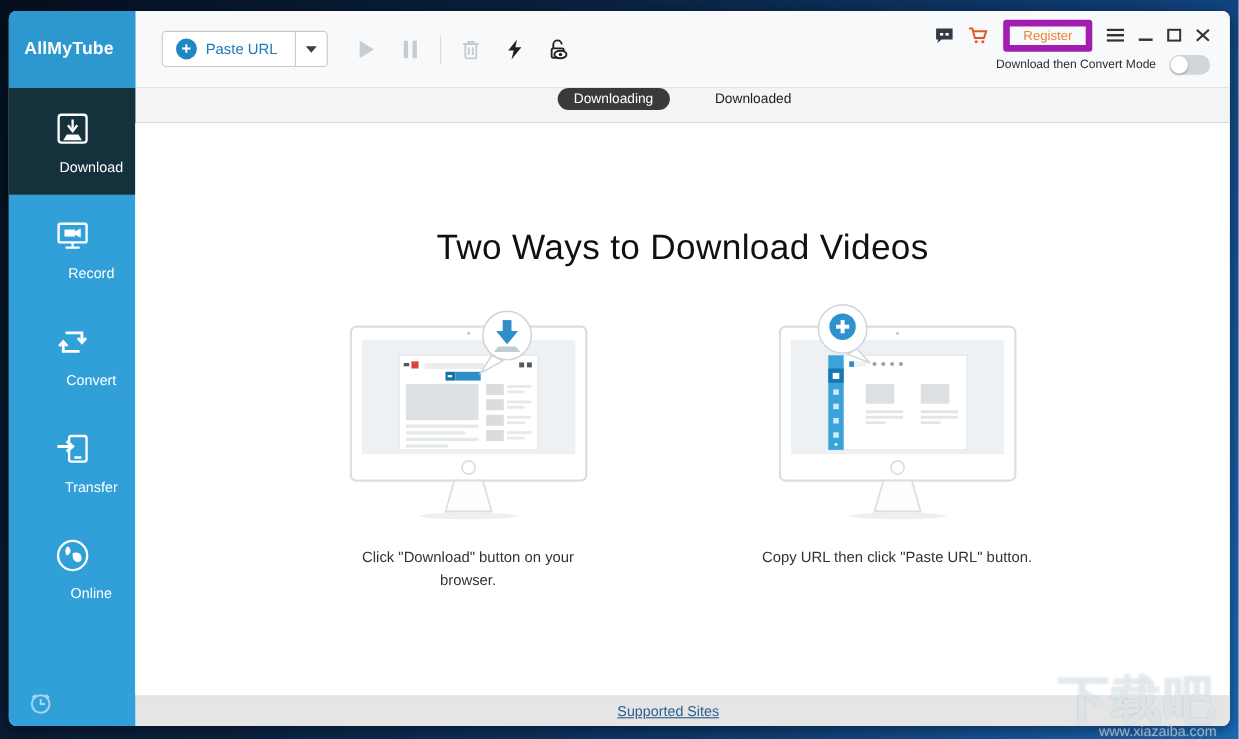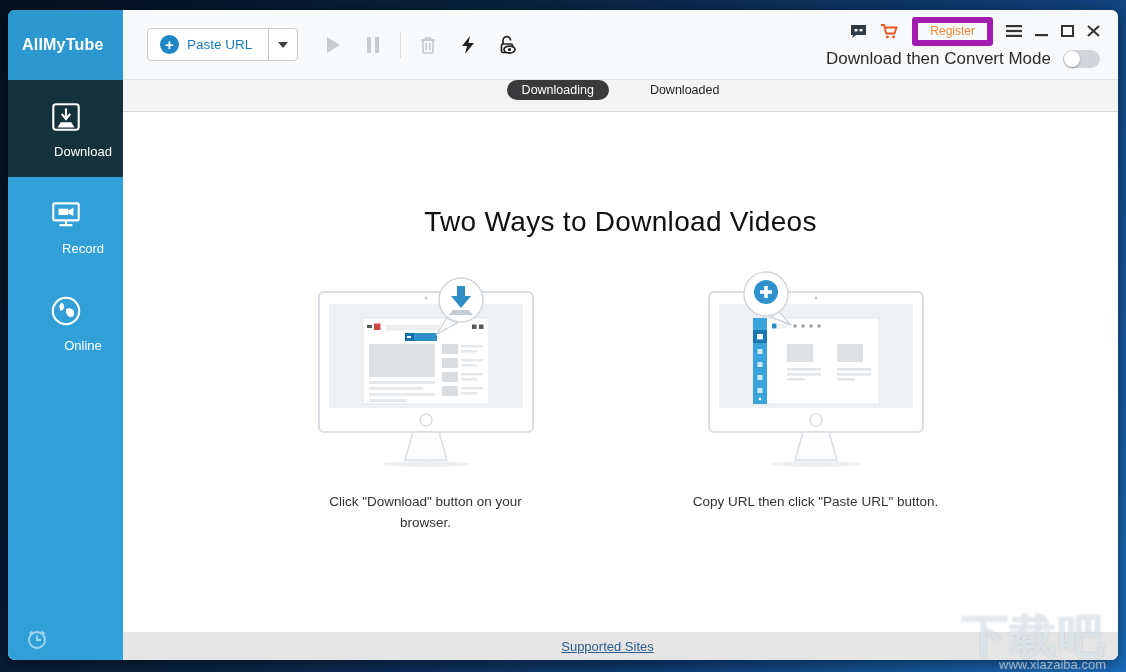--- a/index.html
+++ b/index.html
@@ -32,30 +32,30 @@
   .paste-drop { width:29px; border-left:1px solid #c9c9c9; display:flex; align-items:center; justify-content:center; cursor:pointer; }
   .caret { width:0; height:0; border-left:5px solid transparent; border-right:5px solid transparent; border-top:6px solid #3c4043; }
   .tool-icons { display:flex; align-items:center; gap:14px; margin-left:22px; }
   .icon-btn { width:26px; height:26px; display:flex; align-items:center; justify-content:center; }
   .tool-sep { width:1px; height:26px; background:#dcdcdc; }
   .header-right { margin-left:auto; margin-right:18px; display:flex; flex-direction:column; align-items:flex-end; gap:9px; padding-top:2px; }
   .win-controls { display:flex; align-items:center; gap:13px; height:18px; }
   .wc { display:flex; align-items:center; justify-content:center; height:18px; }
   .register-btn { border:6px solid #a21caf; border-radius:3px; color:#ed8733; font-size:12px; padding:1px 12px 2px; background:transparent; cursor:pointer; font-family:"Liberation Sans",sans-serif; }
   .mode-row { display:flex; align-items:center; gap:12px; }
-  .mode-label { font-size:17px; color:#2c2c2c; }
+  .mode-label { font-size:11px; color:#2c2c2c; }
   .toggle { width:37px; height:18px; border-radius:9px; background:#d2d6da; position:relative; cursor:pointer; }
   .toggle .knob { position:absolute; left:1px; top:1px; width:16px; height:16px; border-radius:50%; background:#fff; box-shadow:0 1px 2px rgba(0,0,0,.3); }
   
   .tabstrip { height:32px; background:#f4f4f4; border-bottom:1px solid #d8d8d8; display:flex; align-items:flex-start; justify-content:center; gap:26px; }
   .tab { font-size:12.5px; color:#1d1d1d; padding:3px 15px; cursor:pointer; }
   .tab.active { background:#3a3a3c; color:#fff; border-radius:11px; }
   
   .content { flex:1; background:#fff; display:flex; flex-direction:column; align-items:center; position:relative; }
-  .page-title { margin-top:94px; font-size:28px; color:#101010; font-weight:400; letter-spacing:.3px; }
+  .page-title { margin-top:94px; font-size:32px; color:#101010; font-weight:400; letter-spacing:.3px; }
   .figures { display:flex; gap:140px; margin-top:24px; }
   .figure { display:flex; flex-direction:column; align-items:center; }
   .caption { margin-top:18px; font-size:13.5px; color:#333; text-align:center; line-height:1.55; max-width:235px; }
   .caption.wide { max-width:300px; }
   
   .footer { height:28px; background:#e5e5e5; border-top:1px solid #e2e2e2; display:flex; align-items:center; justify-content:center; padding-right:26px; }
   .supported-link { font-size:13px; color:#2a5d8f; text-decoration:underline; cursor:pointer; }
   
   .watermark { position:absolute; right:20px; bottom:0; text-align:right; pointer-events:none; color:rgba(255,255,255,.55); text-shadow:0 0 2px rgba(120,150,170,.5); }
   .watermark .big { font-size:46px; font-weight:bold; letter-spacing:2px; line-height:1; }
@@ -87,21 +87,43 @@
           <rect x="5" y="7" width="24" height="16" rx="1.5"></rect>
           <rect x="10" y="12" width="9" height="6" fill="#fff" stroke="none"></rect>
           <path d="M19 13.5 L24 11 L24 19 L19 16.5 Z" fill="#fff" stroke="none"></path>
           <line x1="17" y1="23" x2="17" y2="27"></line>
           <line x1="11" y1="27.5" x2="23" y2="27.5"></line>
         </svg>
       </span>
       <span class="lbl">Record</span>
     </div>
 
-
+    <div class="nav-item">
+      <span>
+        <svg width="36" height="36" viewBox="0 0 34 34" fill="none" stroke="#fff" stroke-width="2.4">
+          <path d="M11 9 H25 V17" fill="none"></path>
+          <path d="M21.5 13.5 L25 17.5 L28.5 13.5" fill="none"></path>
+          <path d="M23 25 H9 V17" fill="none"></path>
+          <path d="M5.5 20.5 L9 16.5 L12.5 20.5" fill="none"></path>
+        </svg>
+      </span>
+      <span class="lbl">Convert</span>
+    </div>
+
+    <div class="nav-item">
+      <span>
+        <svg width="36" height="36" viewBox="0 0 34 34" fill="none" stroke="#fff" stroke-width="2">
+          <rect x="14" y="6" width="15" height="22" rx="2"></rect>
+          <line x1="18.5" y1="24.5" x2="24.5" y2="24.5"></line>
+          <line x1="4" y1="15" x2="16" y2="15" stroke-width="2.6"></line>
+          <path d="M12 10.5 L17 15 L12 19.5" fill="none" stroke-width="2.6"></path>
+        </svg>
+      </span>
+      <span class="lbl">Transfer</span>
+    </div>
 
     <div class="nav-item">
       <span>
         <svg width="36" height="36" viewBox="0 0 34 34" fill="none" stroke="#fff" stroke-width="2">
           <circle cx="17" cy="17" r="12.5"></circle>
           <path d="M13 9 C17 12 15 16 12 17 C10 14 10.5 10.5 13 9 Z" fill="#fff" stroke="none"></path>
           <path d="M17 15 C23 13 26 17 24 22 C20 24 16.5 21 17 15 Z" fill="#fff" stroke="none"></path>
         </svg>
       </span>
       <span class="lbl">Online</span>

